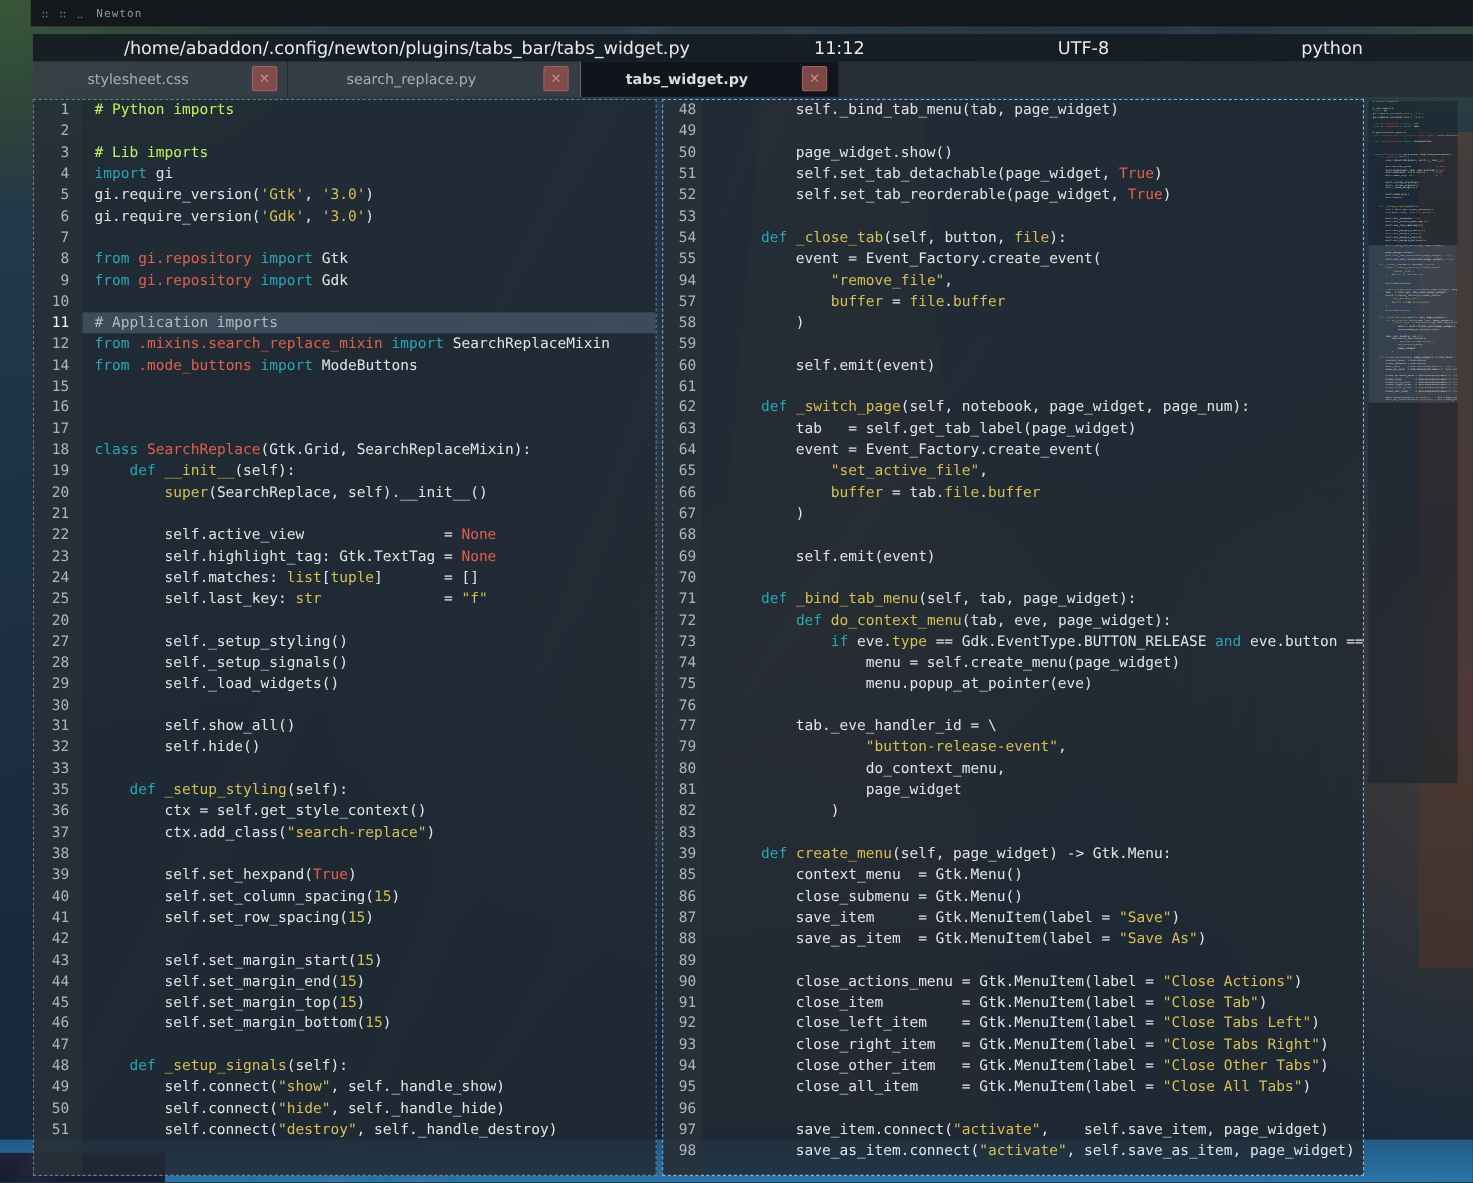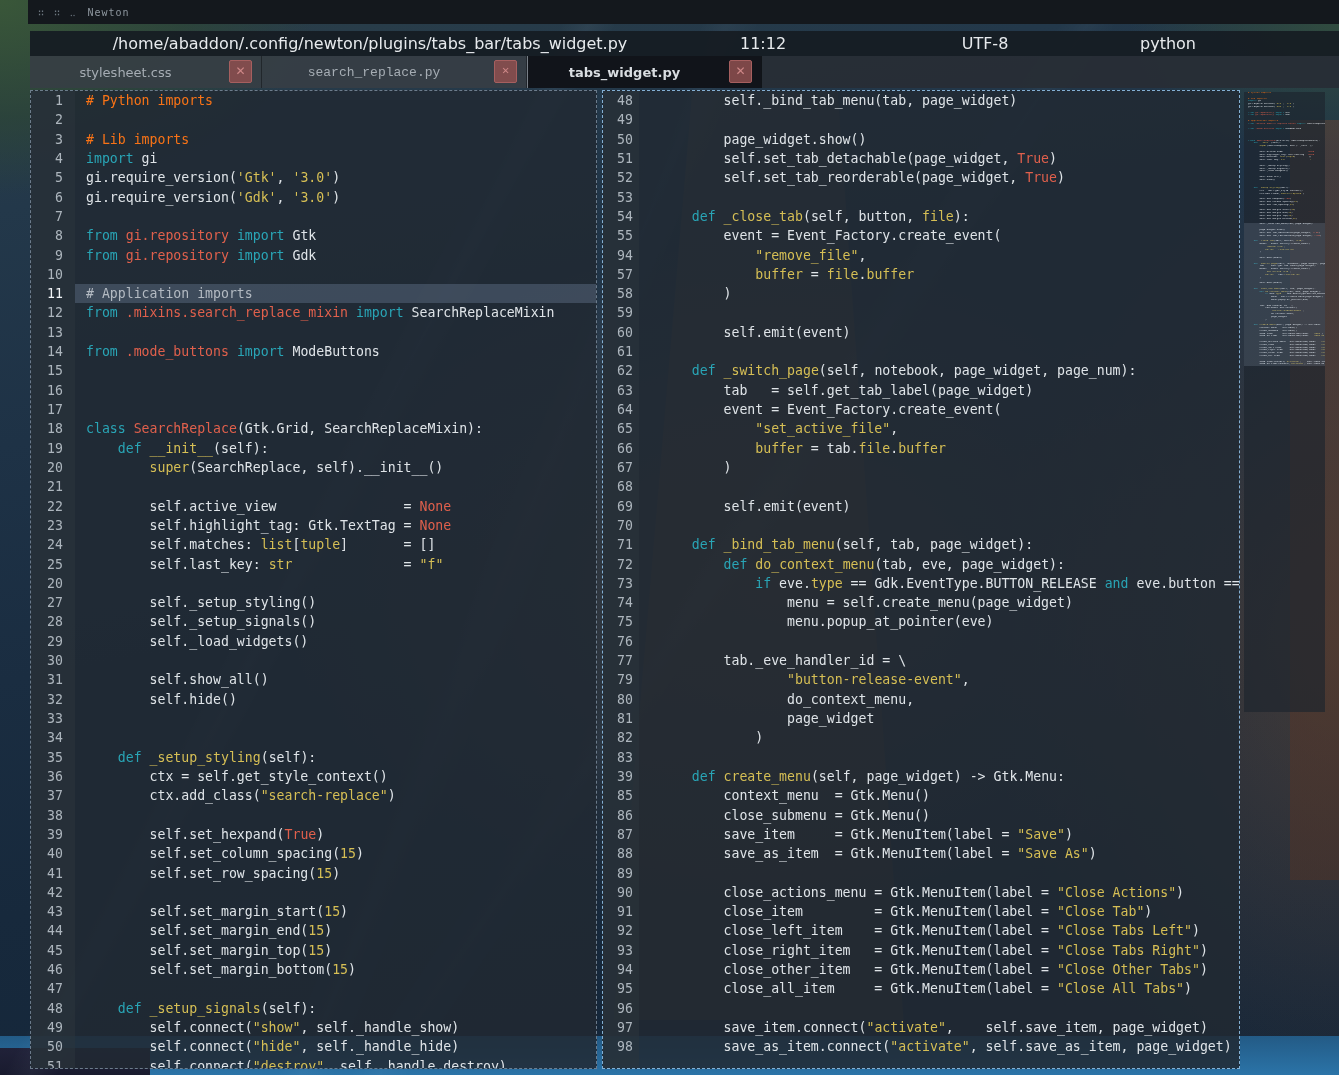--- a/index.html
+++ b/index.html
@@ -74,21 +74,21 @@
   .code { flex:1; white-space:pre; overflow:hidden; }
   .pane-left  .code { padding-left:11px; }
   .pane-right .code { padding-left:21px; }
   .line.hl .code { background:rgba(128,150,180,.30); }
   .line.hl .num { color:#f2f5f8; }
 
   .tok-w { color:#dfe4e8; }
   .tok-k { color:#29a5b6; }
   .tok-n { color:#e0604c; }
   .tok-y { color:#d6bf55; }
-  .tok-c { color:#f97316; }
+  .tok-c { color:#bef264; }
   .line.hl .tok-c { color:#b3bac2; }
 
   
   .minimap { position:absolute; left:1244px; top:92px; width:81px; height:620px; z-index:2;
     background:rgba(30,37,45,.68); overflow:hidden;
     font-family:"DejaVu Sans Mono", monospace; }
   .mm-line { height:2.8px; line-height:2.8px; font-size:2.4px; white-space:pre; overflow:hidden;
     padding-left:4px; }
   .mm-viewport { position:absolute; left:0; width:100%; top:131px; height:143px;
     background:rgba(175,195,215,.16); }
@@ -105,29 +105,29 @@
 
 <div class="titlebar">
   <span class="wm-dots">∷ ∷ ‥</span>
   <span class="win-title">Newton</span>
 </div>
 
 <div class="statusbar">
   <span style="left:340px">/home/abaddon/.config/newton/plugins/tabs_bar/tabs_widget.py</span>
   <span style="left:733px">11:12</span>
   <span style="left:955px">UTF-8</span>
-  <span style="left:1138px">python</span>
+  <span style="left:1181px">python</span>
 </div>
 
 <div class="tabbar" id="tabbar">
     <div class="tab" style="width: 232px;">
       <span class="tab-label">stylesheet.css</span>
       <div class="tab-close">✕</div>
     </div>
-    <div class="tab" style="width: 265px; font-family: Liberation Mono, monospace;">
+    <div class="tab" style="width: 265px;">
       <span class="tab-label">search_replace.py</span>
       <div class="tab-close">✕</div>
     </div>
     <div class="tab active" style="width: 235px; font-weight: bold;">
       <span class="tab-label">tabs_widget.py</span>
       <div class="tab-close">✕</div>
     </div>
     <div class="tab-filler"></div>
   </div>
 
@@ -175,24 +175,20 @@
     </div>
     <div class="line hl">
       <div class="num">11</div>
       <div class="code"><span class="tok-c"># Application imports</span></div>
     </div>
     <div class="line">
       <div class="num">12</div>
       <div class="code"><span class="tok-k">from</span><span class="tok-w"> </span><span class="tok-n">.mixins.search_replace_mixin</span><span class="tok-w"> </span><span class="tok-k">import</span><span class="tok-w"> SearchReplaceMixin</span></div>
     </div>
     <div class="line">
-      <div class="num">13</div>
-      <div class="code"></div>
-    </div>
-    <div class="line">
       <div class="num">14</div>
       <div class="code"><span class="tok-k">from</span><span class="tok-w"> </span><span class="tok-n">.mode_buttons</span><span class="tok-w"> </span><span class="tok-k">import</span><span class="tok-w"> ModeButtons</span></div>
     </div>
     <div class="line">
       <div class="num">15</div>
       <div class="code"></div>
     </div>
     <div class="line">
       <div class="num">16</div>
       <div class="code"></div>
@@ -256,24 +252,20 @@
     <div class="line">
       <div class="num">31</div>
       <div class="code"><span class="tok-w">        self.show_all()</span></div>
     </div>
     <div class="line">
       <div class="num">32</div>
       <div class="code"><span class="tok-w">        self.hide()</span></div>
     </div>
     <div class="line">
       <div class="num">33</div>
-      <div class="code"></div>
-    </div>
-    <div class="line">
-      <div class="num">34</div>
       <div class="code"></div>
     </div>
     <div class="line">
       <div class="num">35</div>
       <div class="code"><span class="tok-w">    </span><span class="tok-k">def</span><span class="tok-w"> </span><span class="tok-y">_setup_styling</span><span class="tok-w">(self):</span></div>
     </div>
     <div class="line">
       <div class="num">36</div>
       <div class="code"><span class="tok-w">        ctx = self.get_style_context()</span></div>
     </div>

